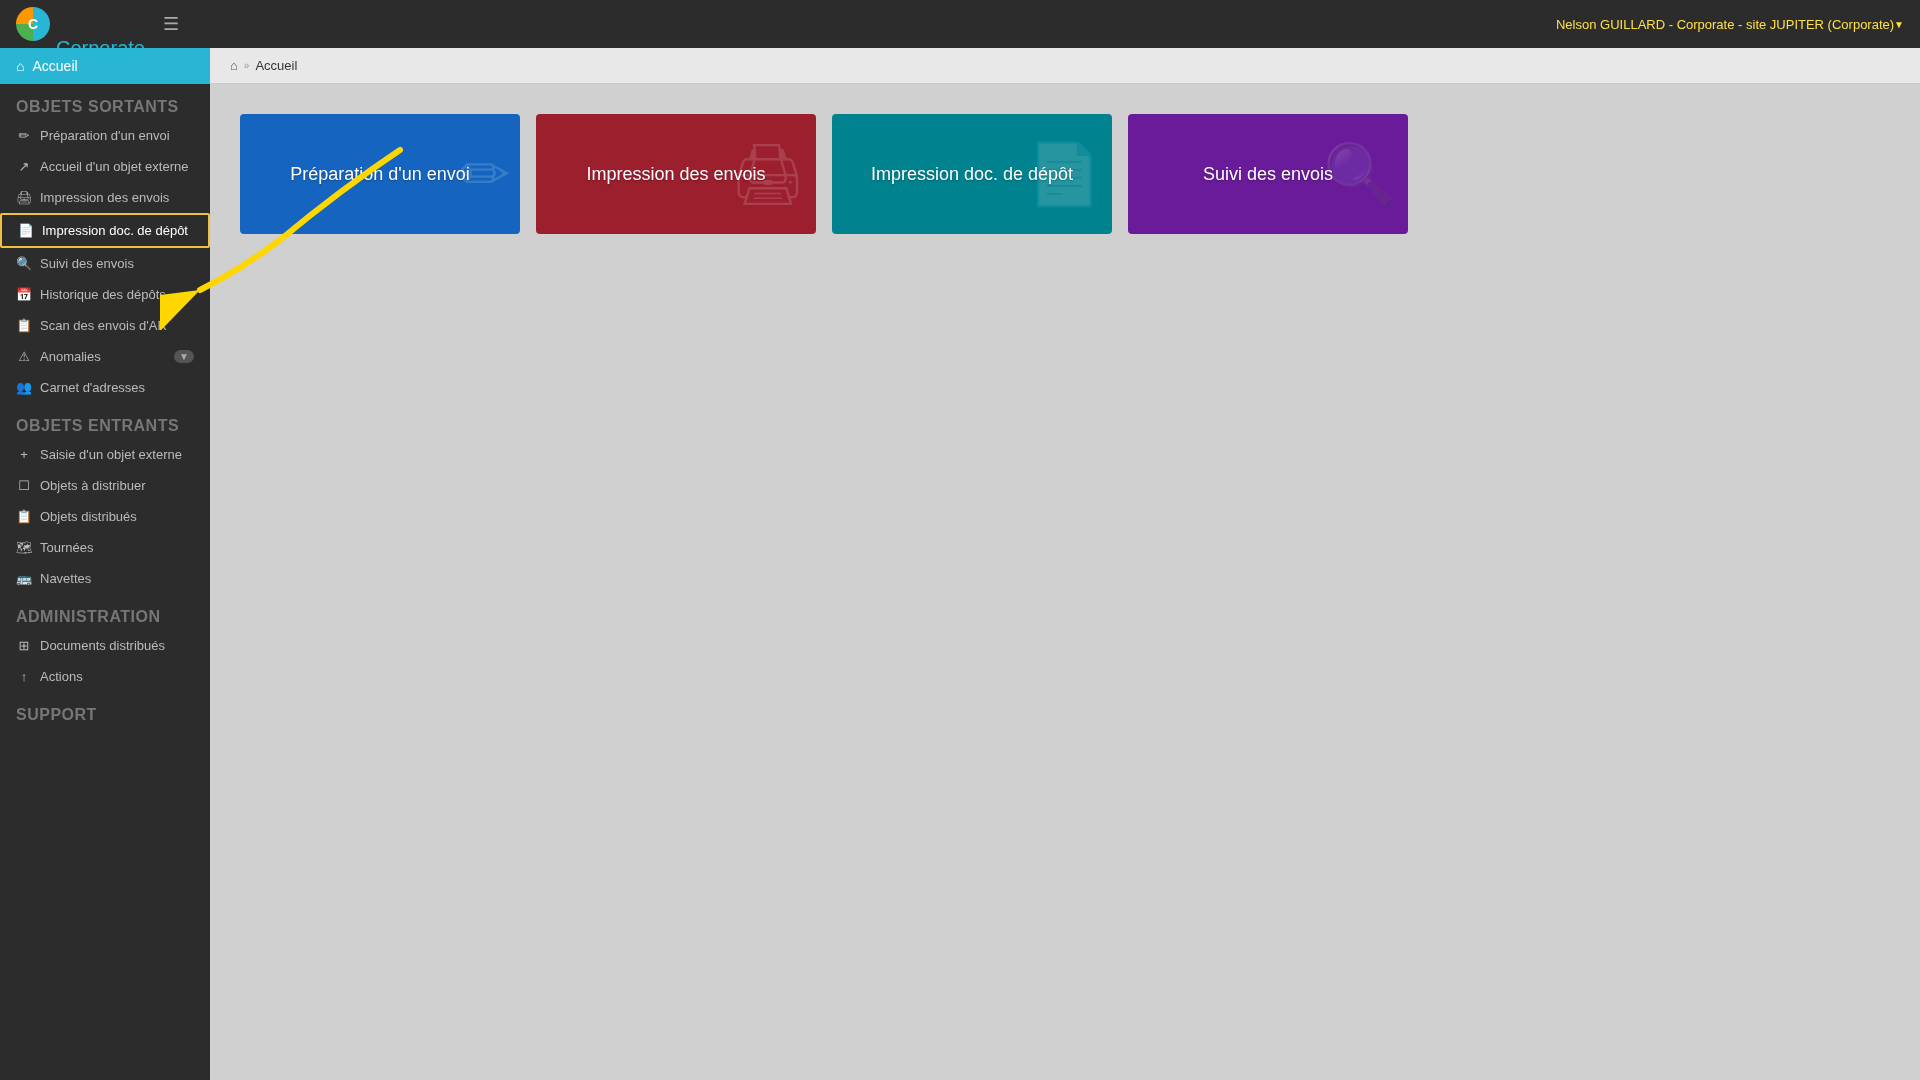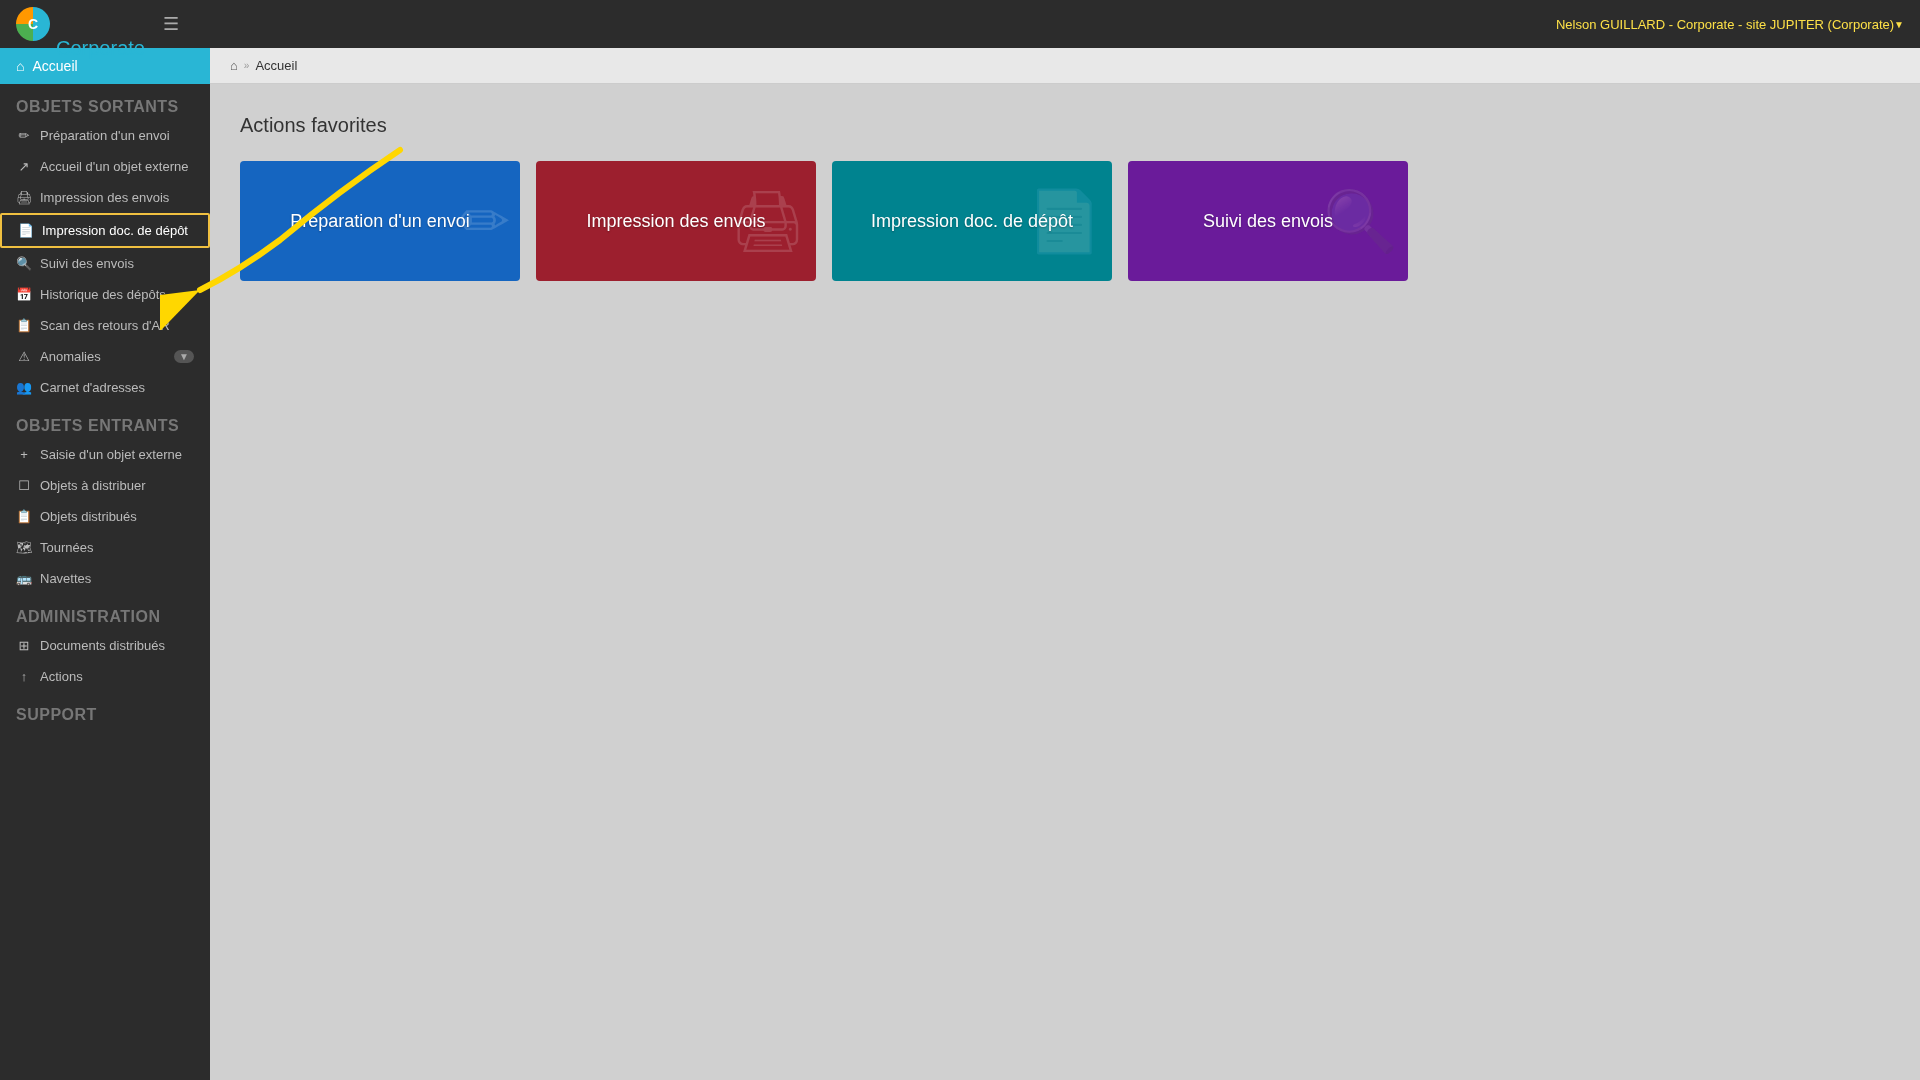--- a/index.html
+++ b/index.html
@@ -254,21 +254,21 @@
     <div class="sidebar-item">
       <span class="icon">🔍</span>
       <span>Suivi des envois</span>
     </div>
     <div class="sidebar-item">
       <span class="icon">📅</span>
       <span>Historique des dépôts</span>
     </div>
     <div class="sidebar-item">
       <span class="icon">📋</span>
-      <span>Scan des retours d'AR</span>
+      <span>Scan des envois d'AR</span>
     </div>
     <div class="sidebar-item">
       <span class="icon">⚠</span>
       <span>Anomalies</span>
       <span class="badge">▼</span>
     </div>
     <div class="sidebar-item">
       <span class="icon">👥</span>
       <span>Carnet d'adresses</span>
     </div>
@@ -313,21 +313,20 @@
 
   <main class="main-content">
 
     <div class="breadcrumb-bar">
       <span class="home-icon">⌂</span>
       <span class="separator">»</span>
       <span class="current">Accueil</span>
     </div>
 
     <div class="content-area">
-      <h2 class="section-title">Actions favorites</h2>
 
       <div class="action-cards">
 
         <div class="action-card card-blue">
           <span class="card-icon">✏</span>
           <span class="card-label">Préparation d'un envoi</span>
         </div>
 
         <div class="action-card card-red">
           <span class="card-icon">🖨</span>

